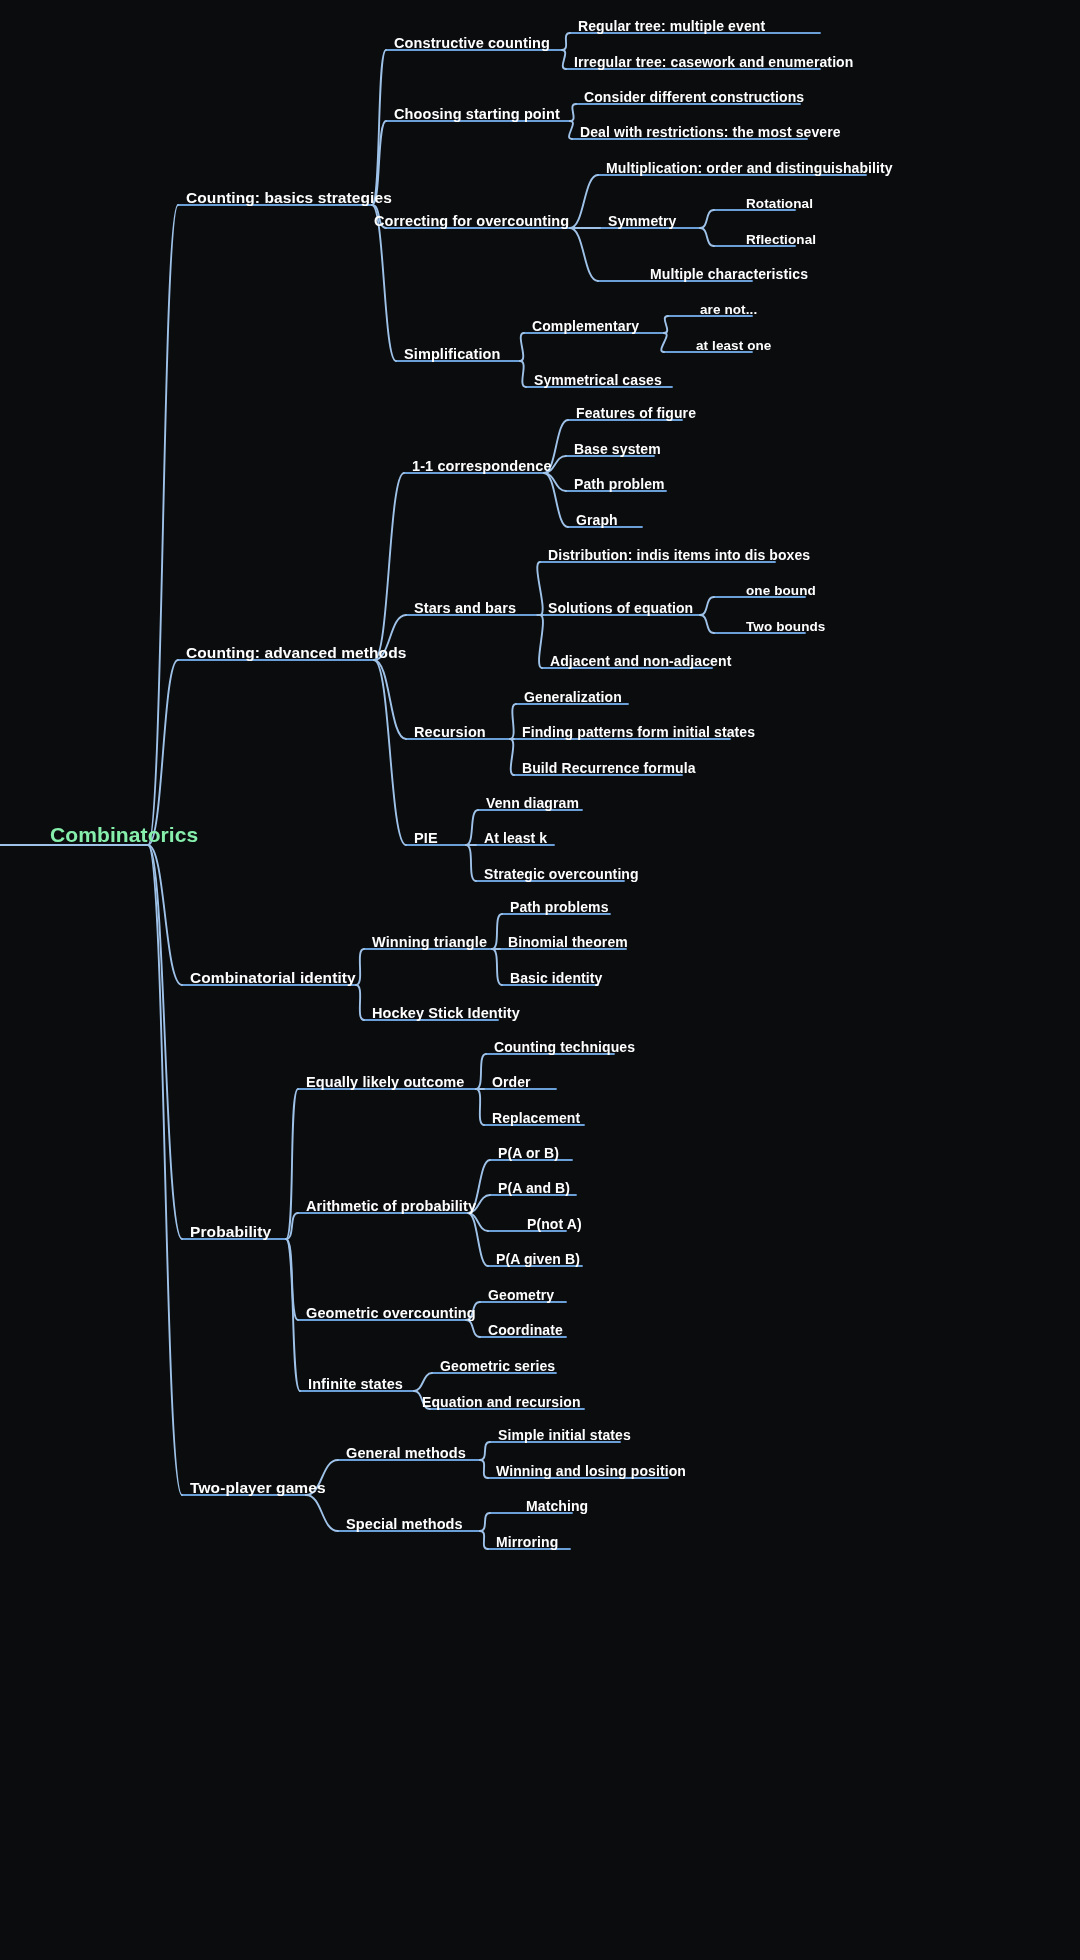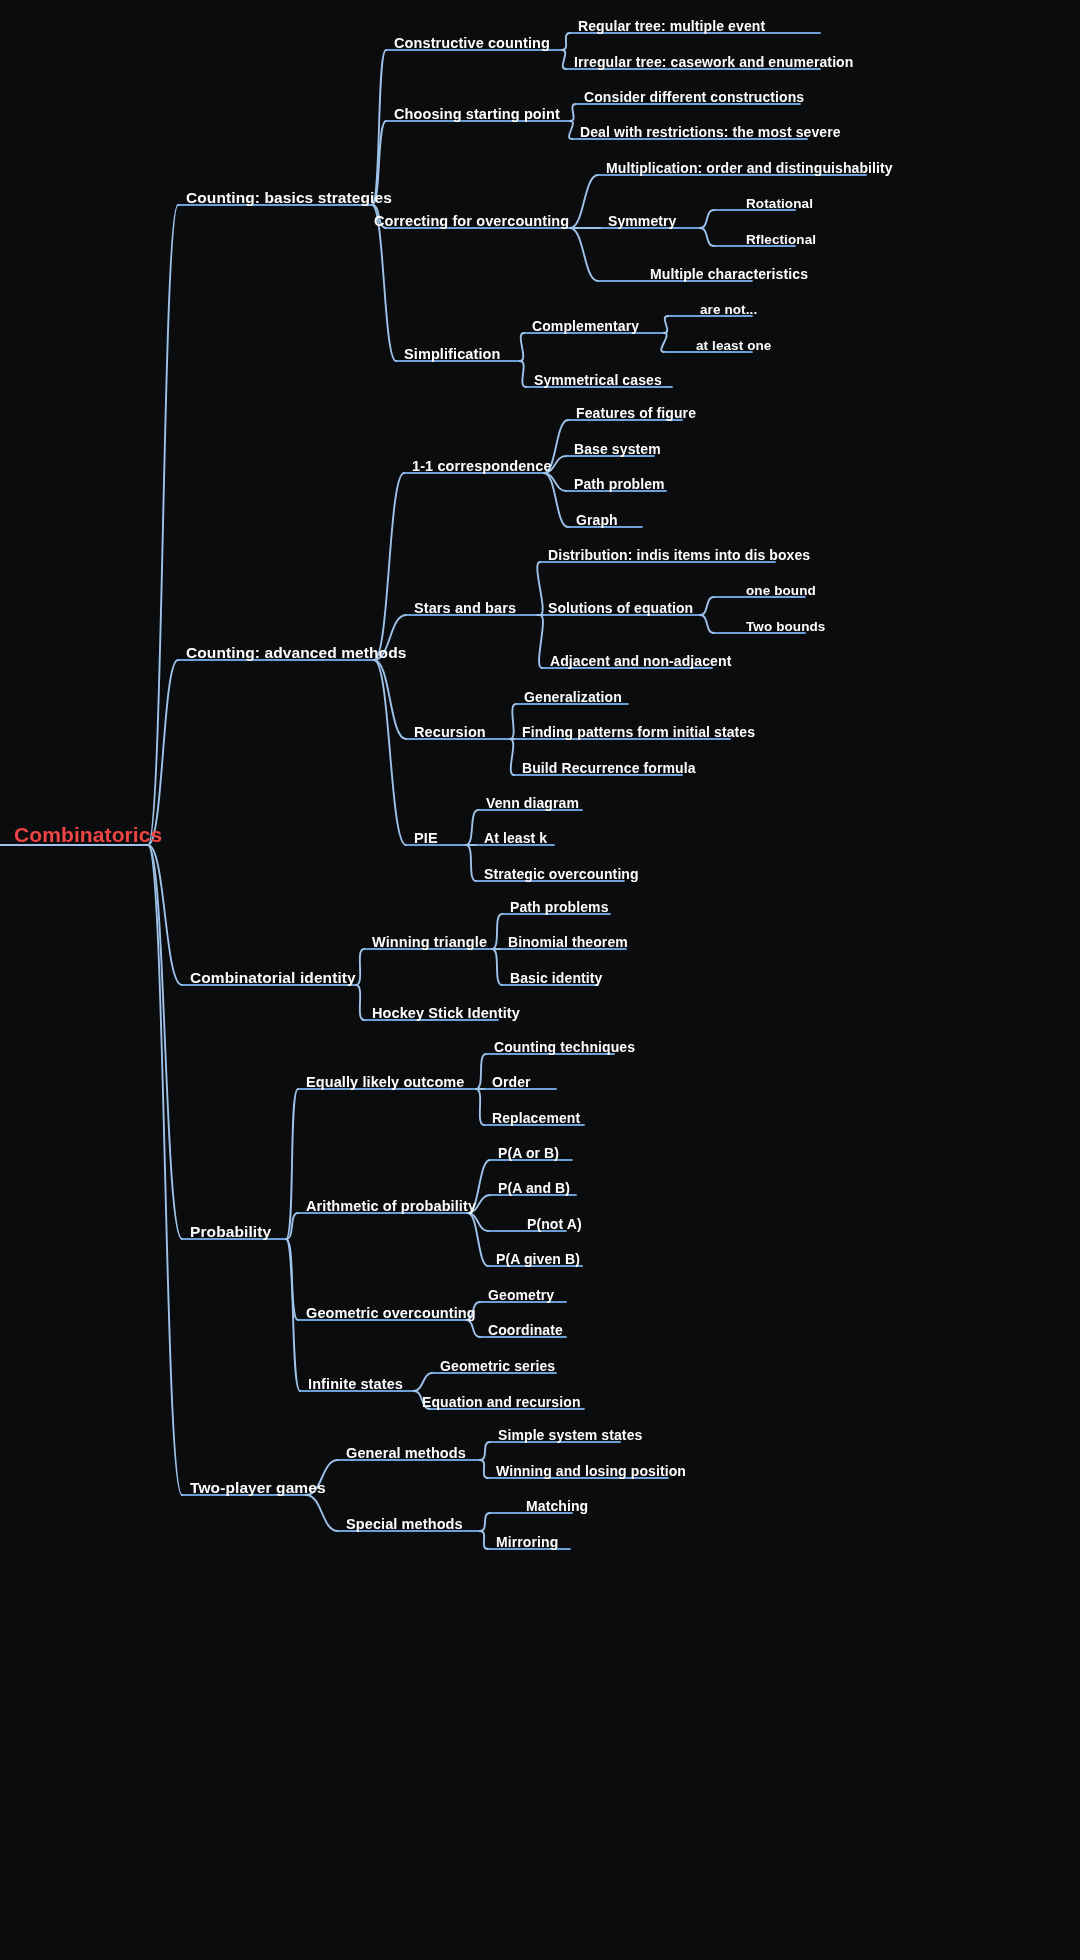--- a/index.html
+++ b/index.html
@@ -24,21 +24,22 @@
     position:absolute;
     color:#ffffff;
     white-space:nowrap;
     line-height:1;
     transform:translateY(-100%);
     letter-spacing:.1px;
   }
   .root{
     font-size:21px;
     font-weight:bold;
-    color:#ef4444;
+    color:#86efac;
+    margin-left:36px;
   }
   .lvl1{ font-size:15.5px; font-weight:bold; }
   .lvl2{ font-size:14.5px; font-weight:bold; }
   .lvl3{ font-size:14px;  font-weight:bold; }
   .lvl4{ font-size:13.5px; font-weight:bold;padding-left:24px; }
 </style>
 </head>
 <body>
 
 <div id="canvas">
@@ -236,19 +237,19 @@
       <div class="node lvl3" style="left: 496px; top: 1231px; padding-left: 31px;">P(not A)</div>
       <div class="node lvl3" style="left: 496px; top: 1266px;">P(A given B)</div>
       <div class="node lvl2" style="left: 306px; top: 1320px;">Geometric overcounting</div>
       <div class="node lvl3" style="left: 488px; top: 1302px;">Geometry</div>
       <div class="node lvl3" style="left: 488px; top: 1337px;">Coordinate</div>
       <div class="node lvl2" style="left: 308px; top: 1391px;">Infinite states</div>
       <div class="node lvl3" style="left: 440px; top: 1373px;">Geometric series</div>
       <div class="node lvl3" style="left: 422px; top: 1409px;">Equation and recursion</div>
       <div class="node lvl1" style="left: 190px; top: 1495px;">Two-player games</div>
       <div class="node lvl2" style="left: 346px; top: 1460px;">General methods</div>
-      <div class="node lvl3" style="left: 498px; top: 1442px;">Simple system states</div>
+      <div class="node lvl3" style="left: 498px; top: 1442px;">Simple initial states</div>
       <div class="node lvl3" style="left: 496px; top: 1478px;">Winning and losing position</div>
       <div class="node lvl2" style="left: 346px; top: 1531px;">Special methods</div>
       <div class="node lvl3" style="left: 526px; top: 1513px;">Matching</div>
       <div class="node lvl3" style="left: 496px; top: 1549px;">Mirroring</div>
     </div>
 </div>
 
 </body></html>

